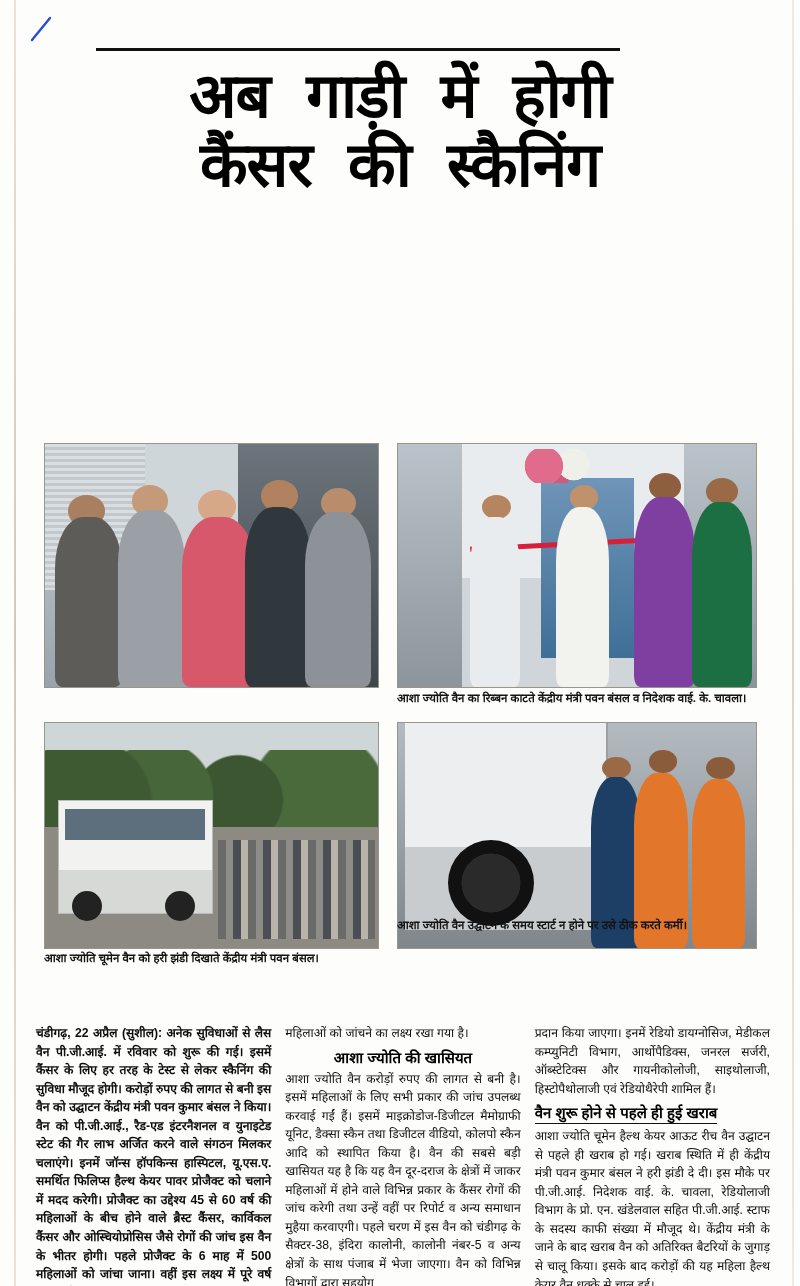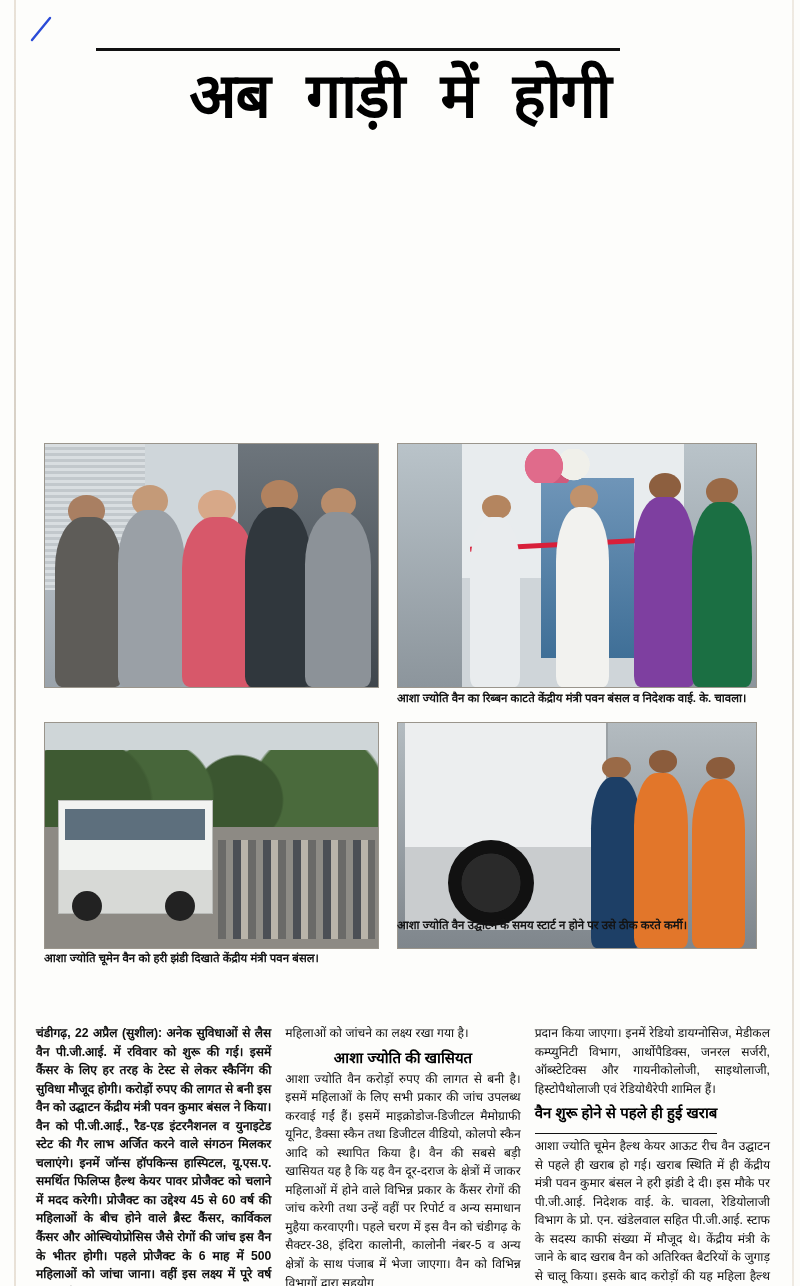--- a/index.html
+++ b/index.html
@@ -180,40 +180,41 @@
   .sec-head{
     display:block;
     text-align:center;
     font-family:"Liberation Sans", sans-serif;
     font-weight:bold;
     font-size:15px;
     margin:4px 0 3px 0;
     color:#000;
   }
   .sec-head.left{text-align:left;}
-  .underline{border-bottom:1.5px solid #111;display:inline-block;padding-bottom:11px;}
+  .underline{border-bottom:1.5px solid #111;display:inline-block;padding-bottom:1px;}
 </style>
 </head>
 <body>
 
 <div class="page">
 
   <div class="scan-edge"></div>
   <div class="scan-edge-right"></div>
 
   <div class="pen-mark">
     <svg width="26" height="26" viewBox="0 0 26 26">
         <path d="M2 24 L20 2" stroke="#2a4bd7" stroke-width="2.4" fill="none" stroke-linecap="round"></path>
       </svg>
   </div>
 
   <div class="masthead-rule"></div>
 
   <div class="headline">
     <div>अब गाड़ी में होगी</div>
+    <div>कैंसर की स्कैनिंग</div>
   </div>
 
 
   <div class="photo" id="photo1">
     <div class="p1-bg"></div>
     <div class="p1-wall"></div>
     <div class="p1-shutter"></div>
     <div class="p1-dark"></div>
     <div class="head p1h1"></div>
       <div class="fig p1f1"></div>

